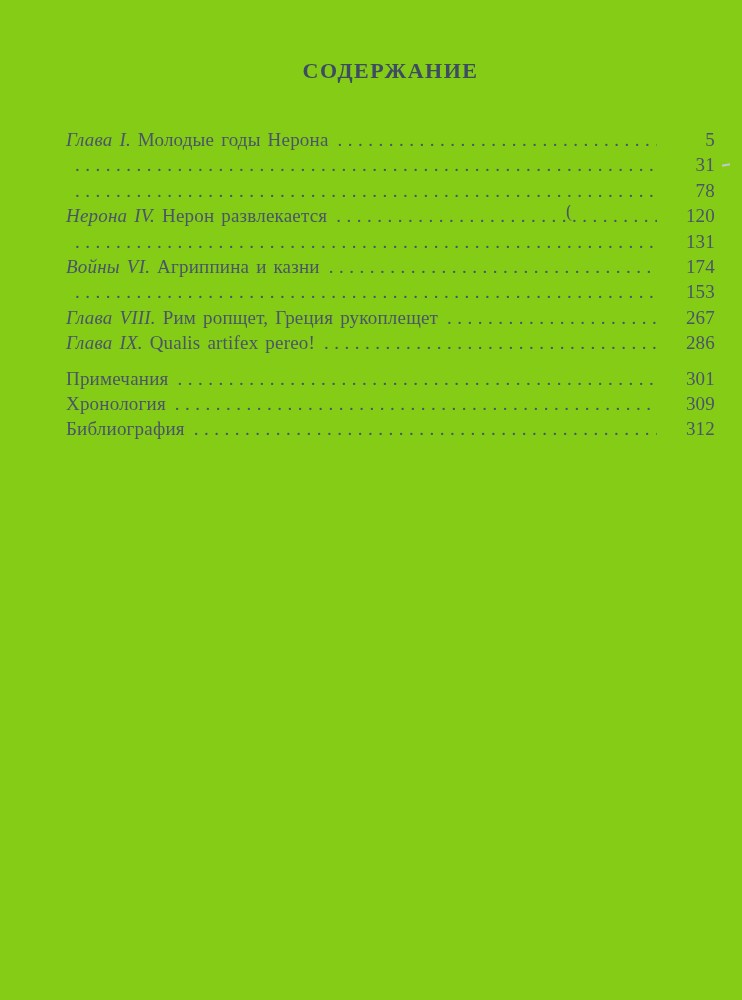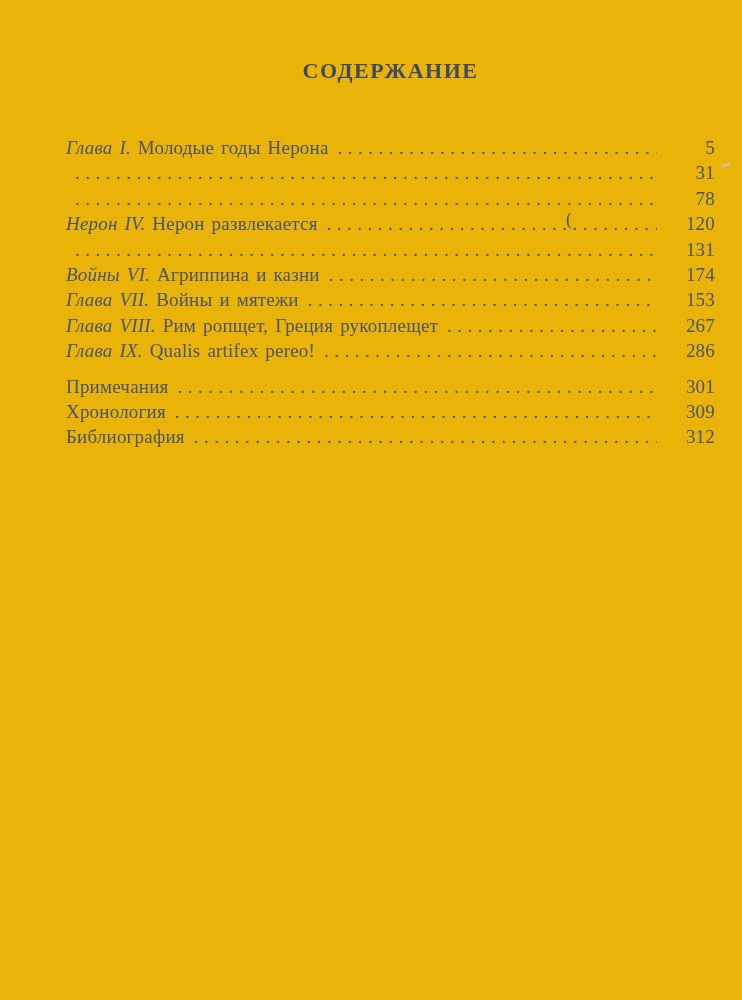--- a/index.html
+++ b/index.html
@@ -4,21 +4,21 @@
 <style>
   html, body {
     margin: 0;
     padding: 0;
     background: #ffffff;
   }
   .page {
     position: relative;
     width: 742px;
     height: 1000px;
-    background: #eab308;
+    background: #84cc16;
     overflow: hidden;
     font-family: "Liberation Serif", "DejaVu Serif", serif;
   }
   .title {
     position: absolute;
     top: 58px;
     left: 66px;
     width: 649px;
     margin: 0;
     text-align: center;
@@ -81,51 +81,50 @@
     background: #c3c7ce;
     transform: rotate(-12deg);
   }
 </style>
 </head>
 <body>
 
 <div class="page">
   <h1 class="title" style="color: rgb(61, 75, 99);">СОДЕРЖАНИЕ</h1>
 
-  <div class="toc" style="color: rgb(74, 85, 105); margin-top: 8px;">
+  <div class="toc" style="color: rgb(74, 85, 105);">
     <div>
         <div class="toc-row">
           <span class="label"><span class="prefix">Глава I. </span><span>Молодые годы Нерона</span></span>
           <span class="leader">............................................................................................................................................</span>
           <span class="pagenum">5</span>
         </div>
         <div class="toc-row">
           <span class="leader">............................................................................................................................................</span>
           <span class="pagenum">31</span>
         </div>
         <div class="toc-row">
           <span class="leader">............................................................................................................................................</span>
           <span class="pagenum">78</span>
         </div>
         <div class="toc-row">
-          <span class="label"><span class="prefix">Нерон IV. </span><span>Нерон развлекается</span></span>
+          <span class="label"><span class="prefix">Нерона IV. </span><span>Нерон развлекается</span></span>
           <span class="leader">............................................................................................................................................<span class="artifact">(</span></span>
           <span class="pagenum">120</span>
         </div>
         <div class="toc-row">
           <span class="leader">............................................................................................................................................</span>
           <span class="pagenum">131</span>
         </div>
         <div class="toc-row">
           <span class="label"><span class="prefix">Войны VI. </span><span>Агриппина и казни</span></span>
           <span class="leader">............................................................................................................................................</span>
           <span class="pagenum">174</span>
         </div>
         <div class="toc-row">
-          <span class="label"><span class="prefix">Глава VII. </span><span>Войны и мятежи</span></span>
           <span class="leader">............................................................................................................................................</span>
           <span class="pagenum">153</span>
         </div>
         <div class="toc-row">
           <span class="label"><span class="prefix">Глава VIII. </span><span>Рим ропщет, Греция рукоплещет</span></span>
           <span class="leader">............................................................................................................................................</span>
           <span class="pagenum">267</span>
         </div>
         <div class="toc-row">
           <span class="label"><span class="prefix">Глава IX. </span><span>Qualis artifex pereo!</span></span>

